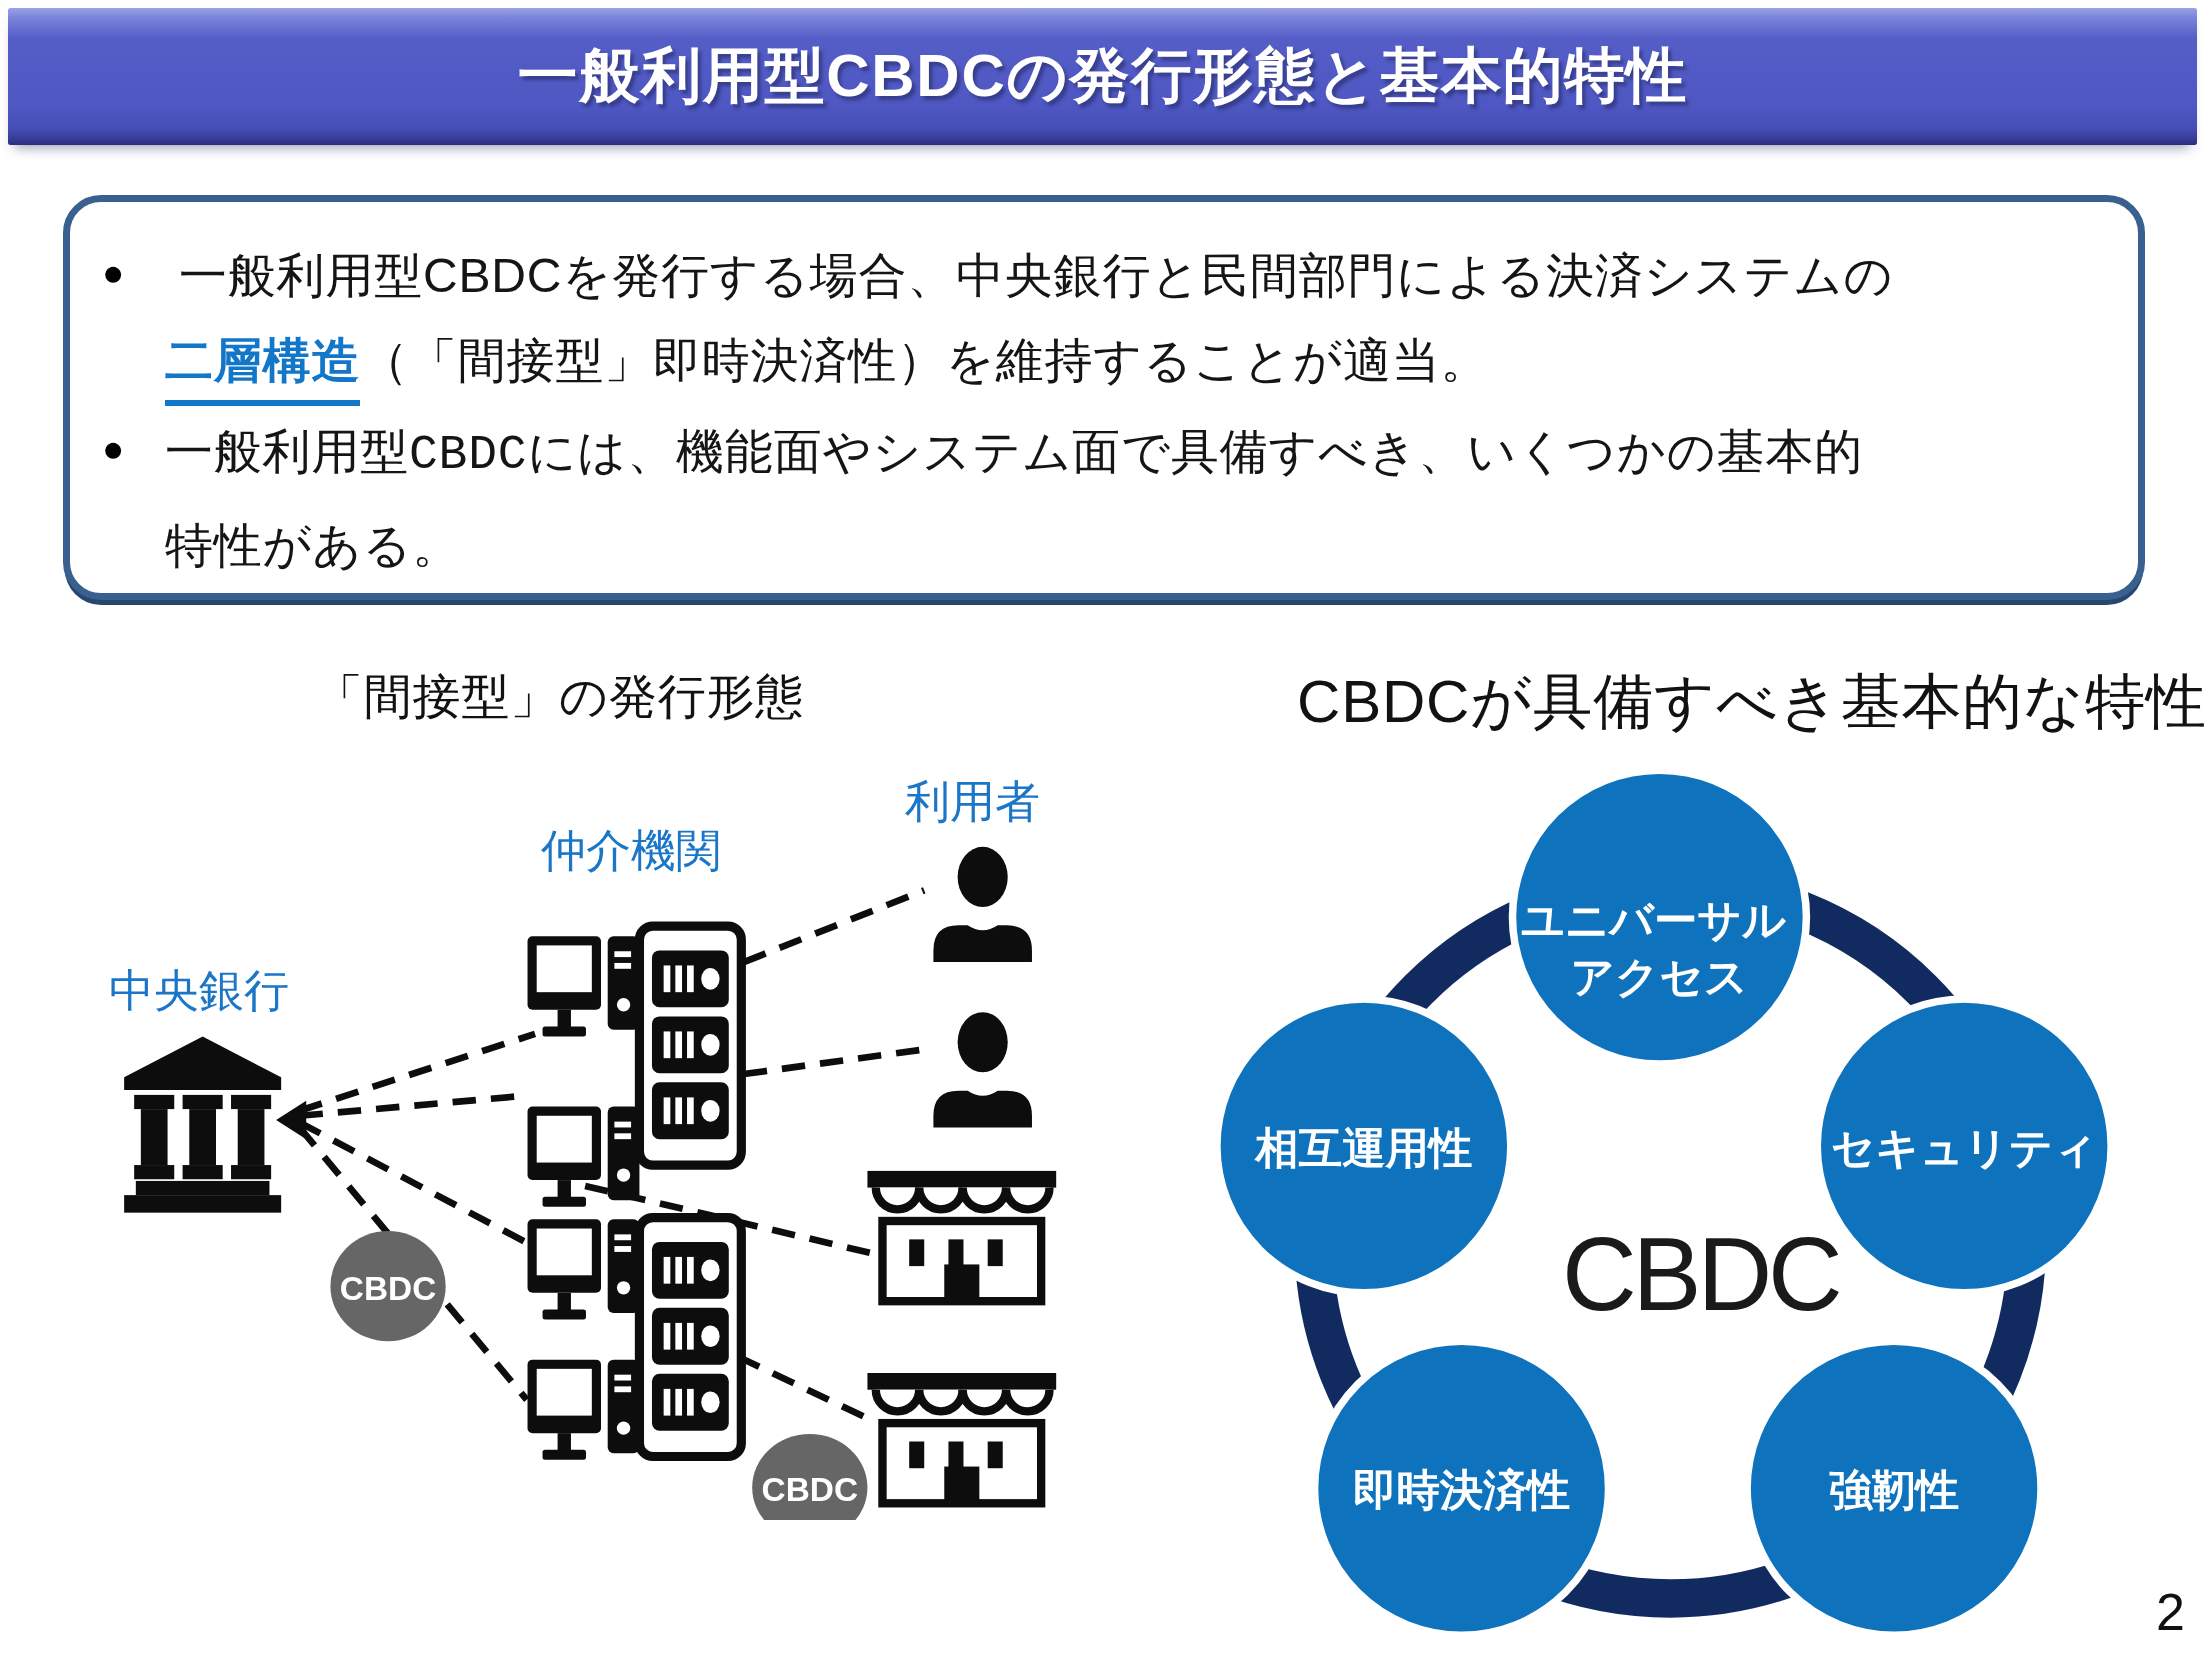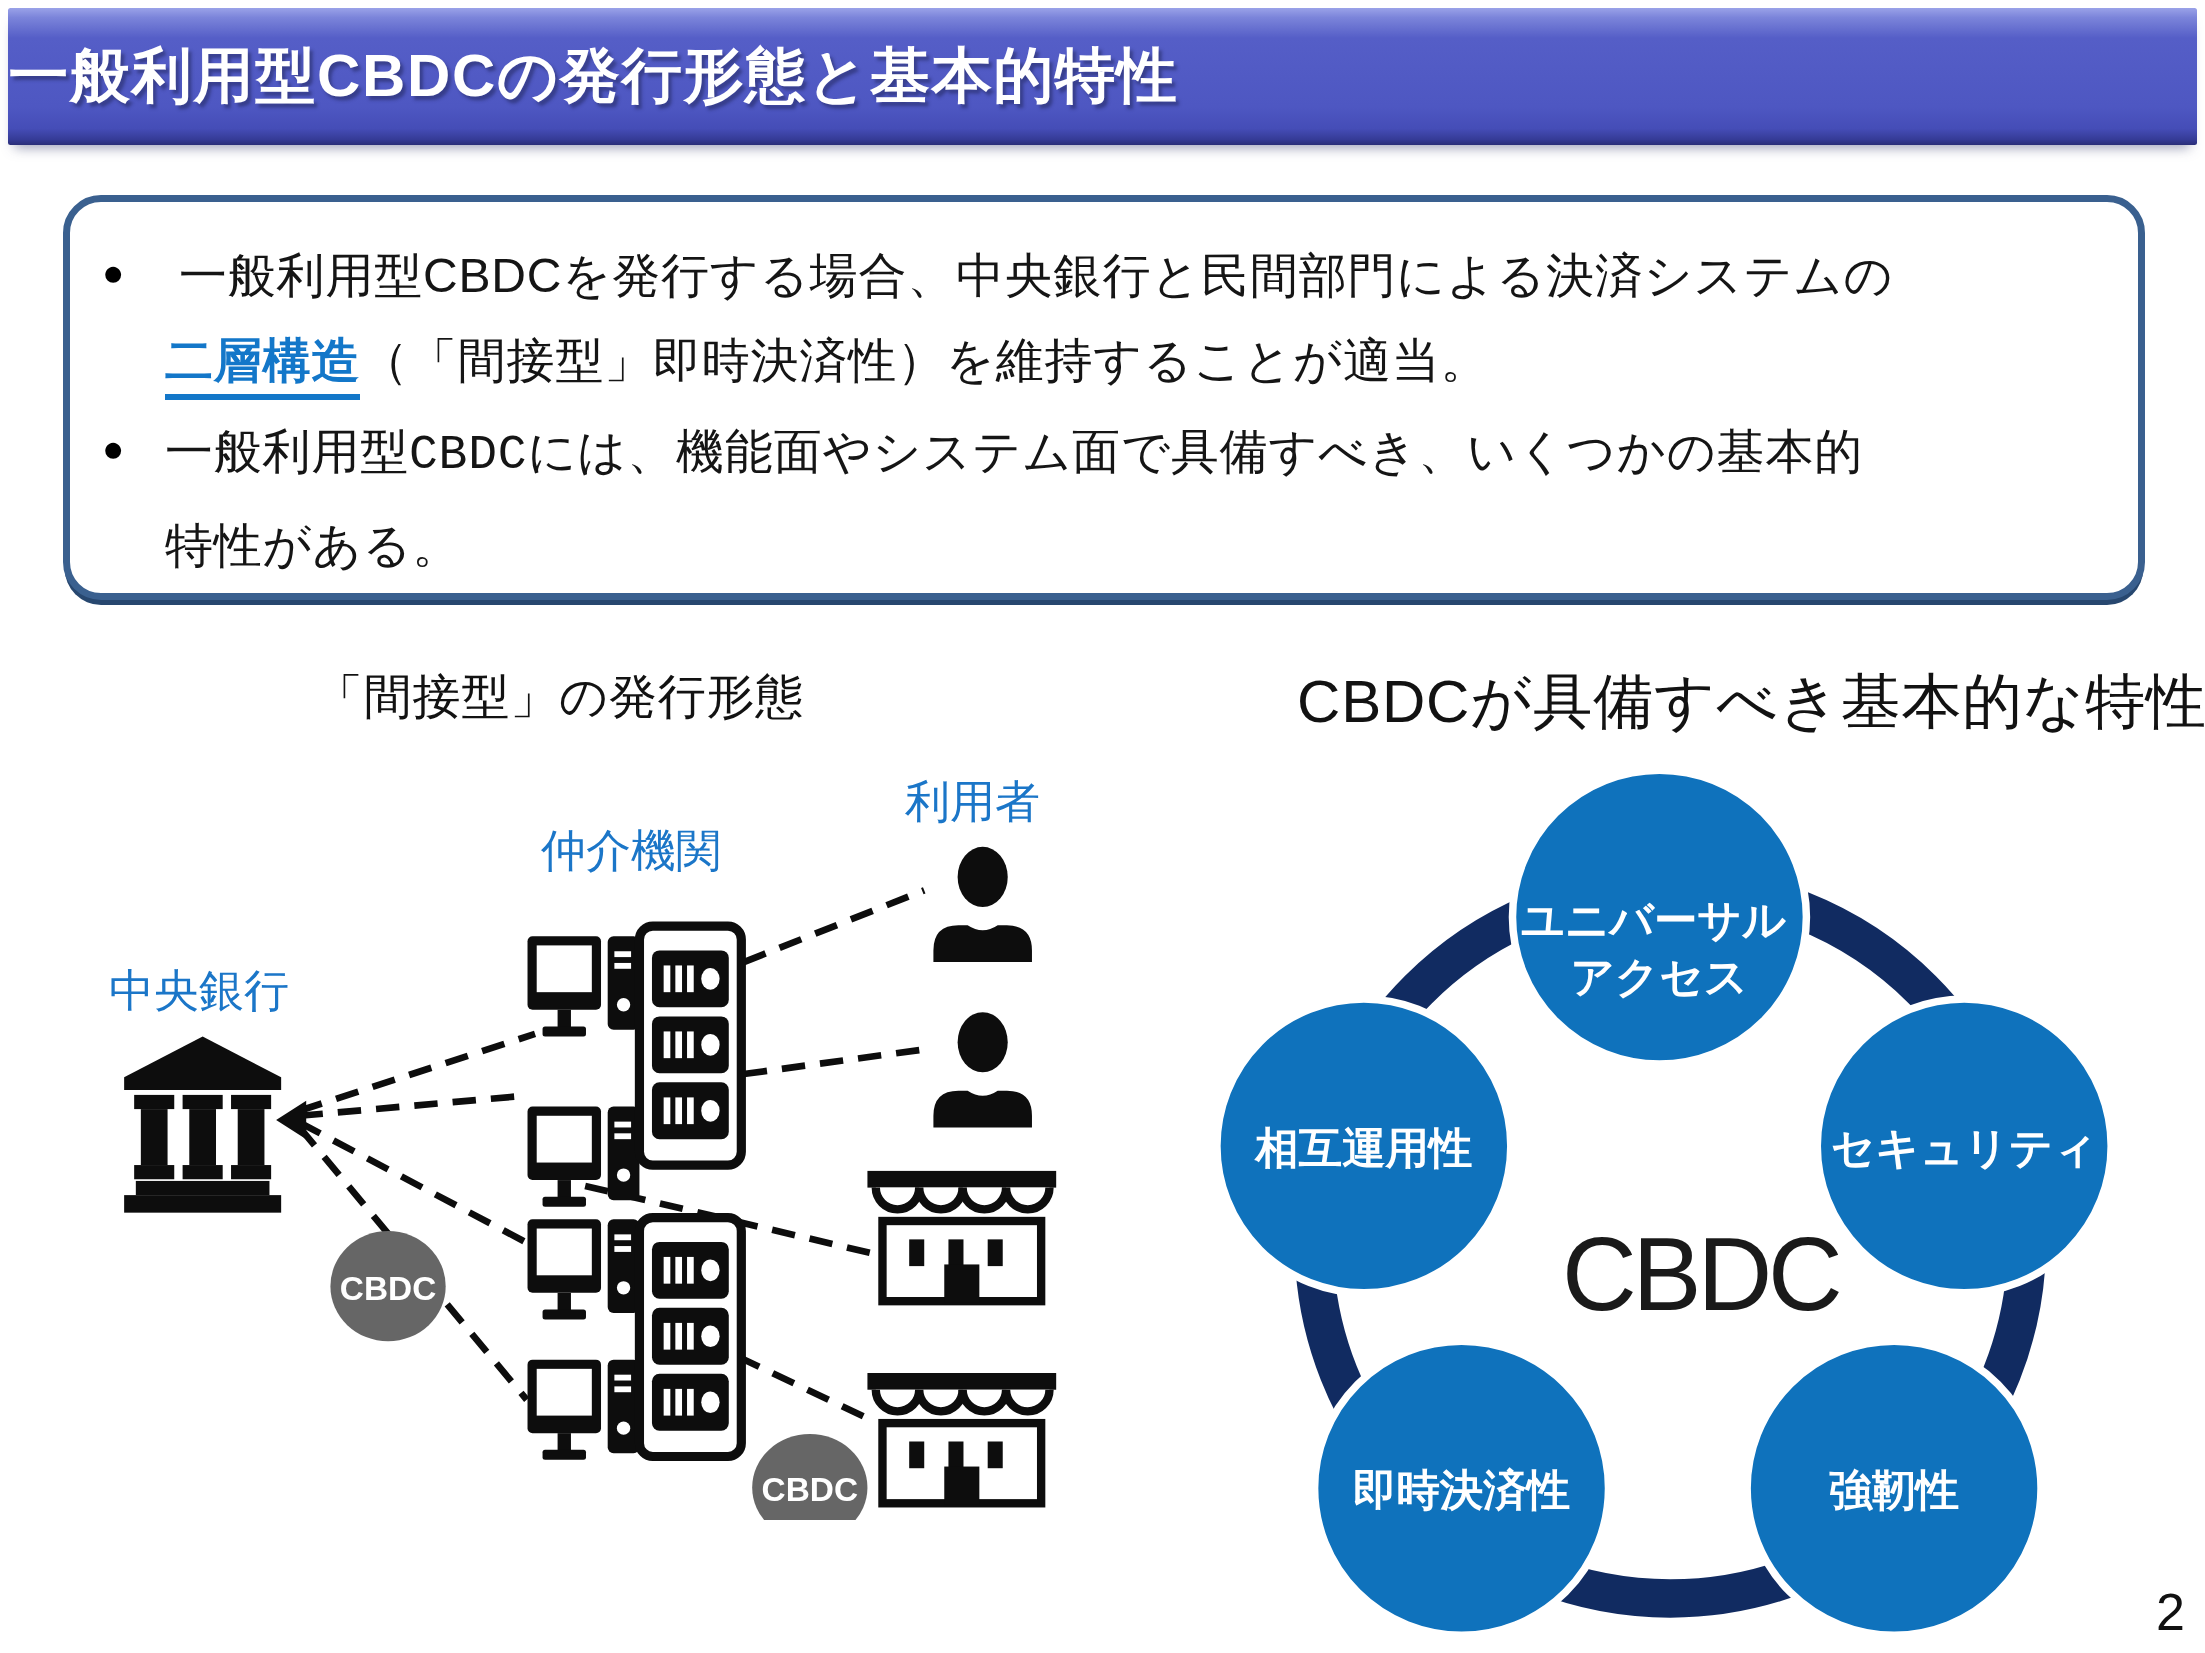--- a/index.html
+++ b/index.html
@@ -7,36 +7,36 @@
     width:2205px;height:1654px;position:relative;overflow:hidden;
     background:#ffffff;
     font-family:"Liberation Sans","DejaVu Sans",sans-serif;
   }
   
   .banner{
     position:absolute;left:8.4px;top:8.4px;width:2189px;height:137px;
     background:linear-gradient(180deg,#9aa2e8 0%,#7b84da 7%,#555ec7 22%,#4e57c2 72%,#454db7 88%,#353b96 96%,#2a2e78 100%);
     border-radius:2.5px;
     box-shadow:0 10px 11.7px -6.7px rgba(70,75,120,.55);
-    display:flex;align-items:center;
+    display:flex;align-items:center;justify-content:center;
   }
   .banner .title{
     color:#ffffff;font-size:60px;font-weight:700;letter-spacing:1.7px;
     text-shadow:3.3px 4.2px 3.3px rgba(25,28,70,.45);
     white-space:nowrap;
   }
   
   .summary-box{
     position:absolute;left:63px;top:195px;width:2068px;height:391px;
     border:7.5px solid #3A608F;border-radius:38px;background:#fff;
     box-shadow:0 6.7px 0 -1.7px #27476F;
   }
   .sline{position:absolute;font-size:48px;color:#151515;white-space:nowrap;letter-spacing:0.8px;}
   .smarker{position:absolute;font-size:37px;color:#000;}
-  .hl{color:#1377C9;font-weight:700;border-bottom:6.7px solid #1377C9;padding-bottom:7px;}
+  .hl{color:#1377C9;font-weight:700;border-bottom:6.7px solid #1377C9;padding-bottom:13px;}
   
   .sec-heading{position:absolute;font-size:48px;color:#121212;white-space:nowrap;letter-spacing:0.8px;}
   
   .dlabel{position:absolute;font-size:45px;color:#1B76C8;white-space:nowrap;}
   .diagram-svg{position:absolute;}
   
   .page-number{position:absolute;left:2137px;top:1582px;width:67px;text-align:center;font-size:52px;color:#111;}
   .svg-circle-label{font-weight:700;fill:#ffffff;font-size:52px;}
 </style>
 </head>

